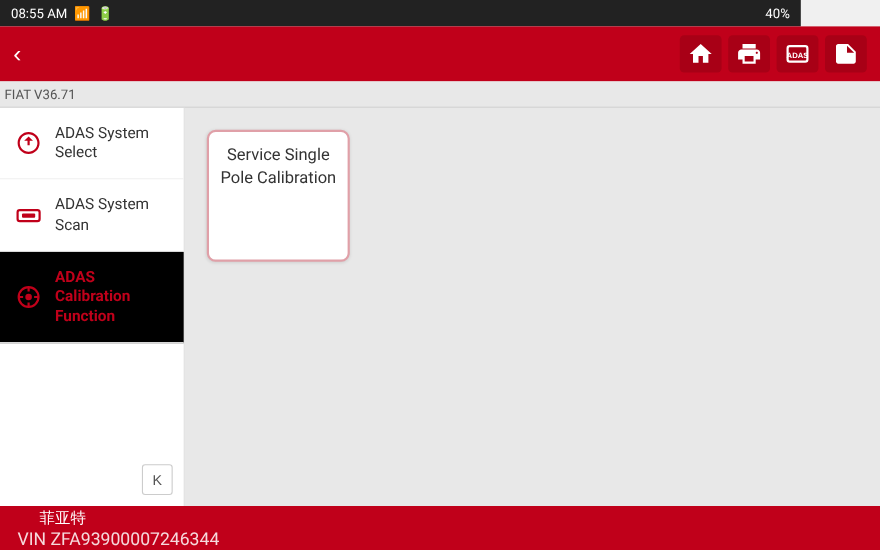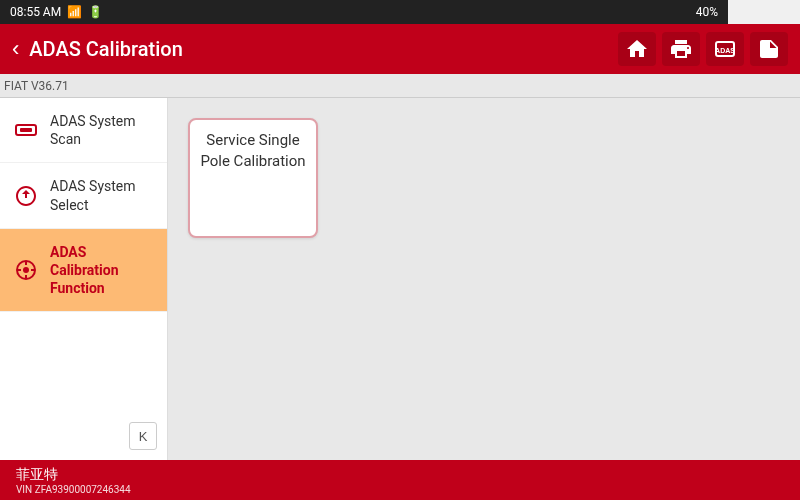--- a/index.html
+++ b/index.html
@@ -91,21 +91,21 @@
     .sidebar-item {
       display: flex;
       align-items: center;
       padding: 14px 12px;
       gap: 10px;
       cursor: pointer;
       border-bottom: 1px solid #f0f0f0;
       min-height: 60px;
     }
     .sidebar-item.active {
-      background: #fdba74;
+      background: #000000;
     }
     .sidebar-item.active .sidebar-item-label {
       font-weight: bold;
       color: #c0001a;
     }
     .sidebar-icon {
       width: 28px;
       height: 28px;
       flex-shrink: 0;
       display: flex;
@@ -180,24 +180,25 @@
       background: #c0001a;
       display: flex;
       align-items: center;
       padding: 0 16px;
       gap: 8px;
     }
     .footer-main-text {
       color: white;
       font-size: 14px;
       font-weight: 500;
+      margin-left: 20px;
     }
     .footer-sub-text {
       color: rgba(255,255,255,0.85);
-      font-size: 10px;
+      font-size: 16px;
     }
 
     
     .icon-svg { width: 24px; height: 24px; }
   </style>
 </head>
 <body>
 
 <div class="status-bar">
   <div class="status-left">
@@ -206,21 +207,20 @@
     <span>🔋</span>
   </div>
   <div class="status-right">
     <span>40%</span>
   </div>
 </div>
 
 <div class="header">
   <div class="header-left">
     <button class="back-btn">‹</button>
-    <span class="header-title">ADAS Calibration</span>
   </div>
   <div class="header-icons">
     <button class="header-icon-btn">
       <svg class="icon-svg" viewBox="0 0 24 24" fill="white">
           <path d="M10 20v-6h4v6h5v-8h3L12 3 2 12h3v8z"></path>
         </svg>
     </button>
     <button class="header-icon-btn">
       <svg class="icon-svg" viewBox="0 0 24 24" fill="white">
           <path d="M19 8H5c-1.66 0-3 1.34-3 3v6h4v4h12v-4h4v-6c0-1.66-1.34-3-3-3zm-3 11H8v-5h8v5zm3-7c-.55 0-1-.45-1-1s.45-1 1-1 1 .45 1 1-.45 1-1 1zm-1-9H6v4h12V3z"></path>
@@ -244,34 +244,34 @@
   <span>FIAT V36.71</span>
 </div>
 
 <div class="main-layout">
 
   <div class="sidebar">
 
     <div class="sidebar-item">
       <div class="sidebar-icon">
         <svg width="24" height="24" viewBox="0 0 24 24" fill="#c0001a">
+            <path d="M12 2C6.48 2 2 6.48 2 12s4.48 10 10 10 10-4.48 10-10S17.52 2 12 2zm0 18c-4.41 0-8-3.59-8-8s3.59-8 8-8 8 3.59 8 8-3.59 8-8 8zm0-14l-4 4h3v4h2v-4h3l-4-4z"></path>
+          </svg>
+      </div>
+      <span class="sidebar-item-label">ADAS System Select</span>
+    </div>
+
+    <div class="sidebar-item">
+      <div class="sidebar-icon">
+        <svg width="24" height="24" viewBox="0 0 24 24" fill="#c0001a">
             <rect x="2" y="7" width="20" height="10" rx="2" fill="none" stroke="#c0001a" stroke-width="2"></rect>
             <rect x="6" y="10" width="12" height="4" rx="1" fill="#c0001a"></rect>
           </svg>
       </div>
       <span class="sidebar-item-label">ADAS System Scan</span>
-    </div>
-
-    <div class="sidebar-item">
-      <div class="sidebar-icon">
-        <svg width="24" height="24" viewBox="0 0 24 24" fill="#c0001a">
-            <path d="M12 2C6.48 2 2 6.48 2 12s4.48 10 10 10 10-4.48 10-10S17.52 2 12 2zm0 18c-4.41 0-8-3.59-8-8s3.59-8 8-8 8 3.59 8 8-3.59 8-8 8zm0-14l-4 4h3v4h2v-4h3l-4-4z"></path>
-          </svg>
-      </div>
-      <span class="sidebar-item-label">ADAS System Select</span>
     </div>
 
     <div class="sidebar-item active">
       <div class="sidebar-icon">
         <svg width="24" height="24" viewBox="0 0 24 24" fill="#c0001a">
             <circle cx="12" cy="12" r="9" fill="none" stroke="#c0001a" stroke-width="2"></circle>
             <circle cx="12" cy="12" r="3" fill="#c0001a"></circle>
             <line x1="12" y1="3" x2="12" y2="7" stroke="#c0001a" stroke-width="2"></line>
             <line x1="12" y1="17" x2="12" y2="21" stroke="#c0001a" stroke-width="2"></line>
             <line x1="3" y1="12" x2="7" y2="12" stroke="#c0001a" stroke-width="2"></line>

